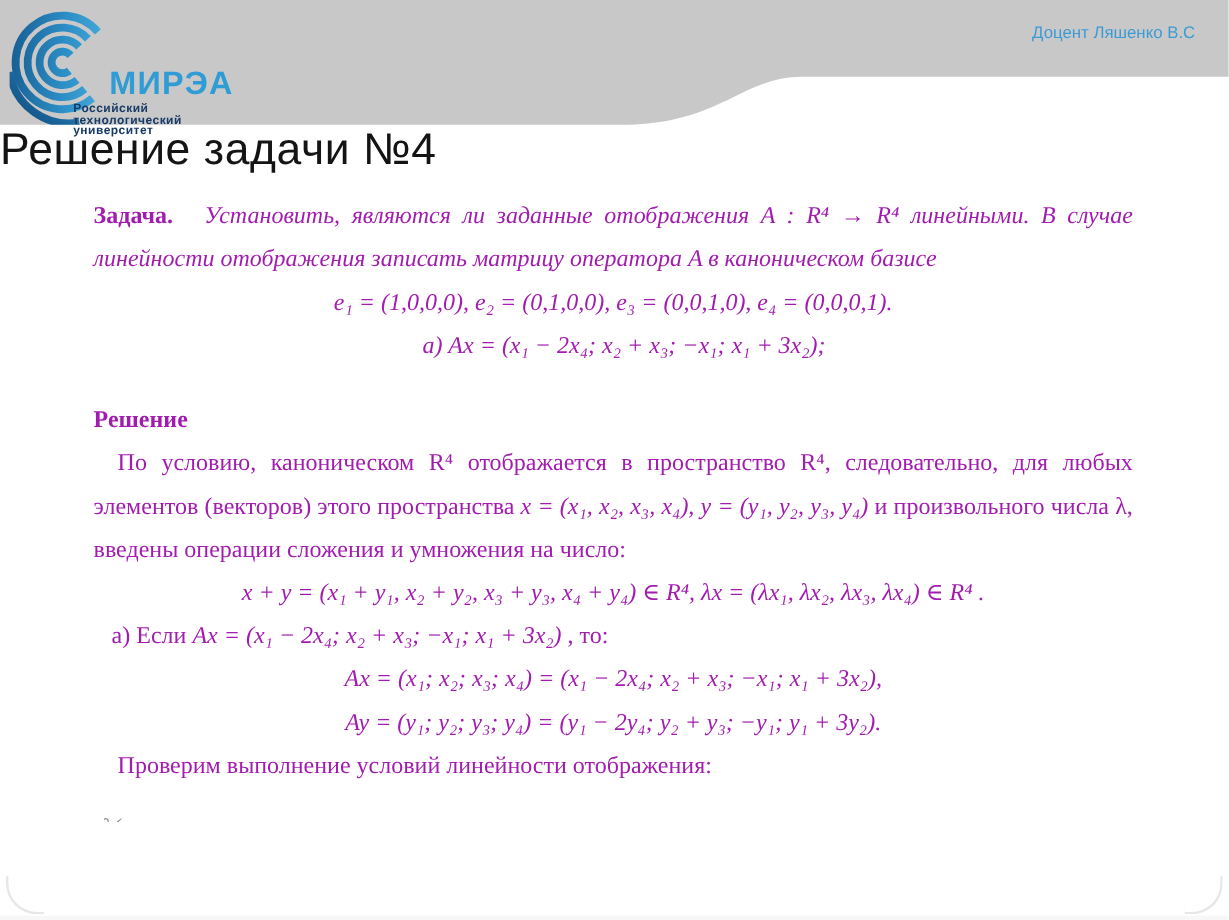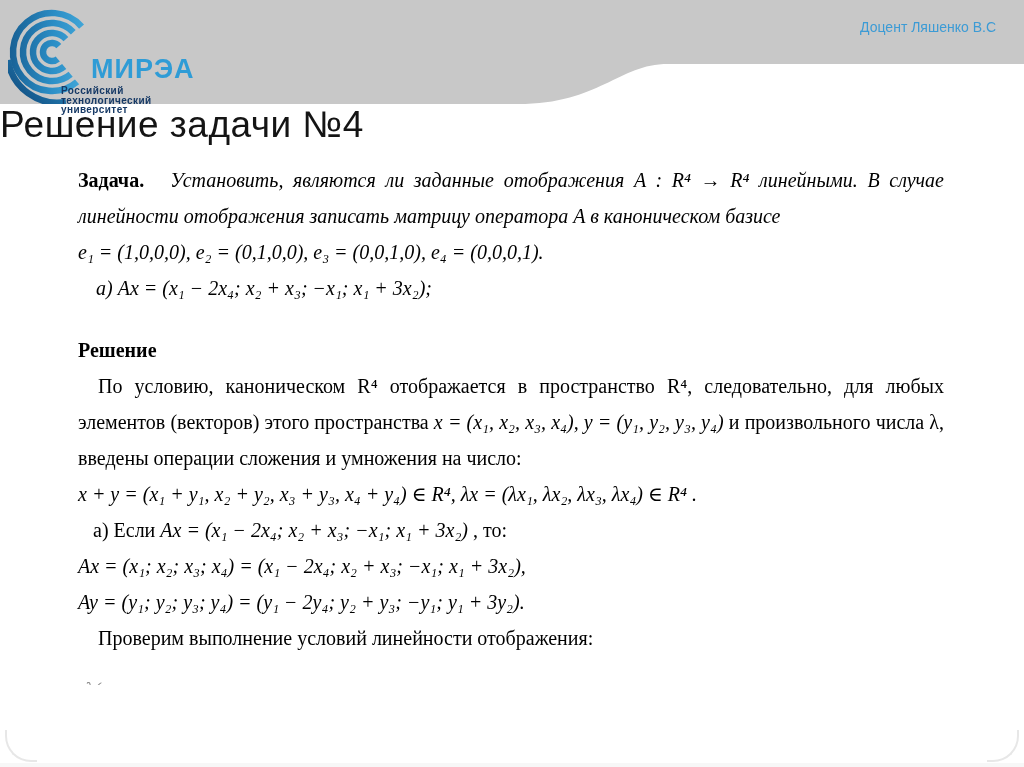--- a/index.html
+++ b/index.html
@@ -17,26 +17,26 @@
                 letter-spacing:1px;color:#2f9cd6;font-family:"Liberation Sans",sans-serif;margin-left:31px;}
   .logo-subtitle{position:absolute;left:53px;top:84px;font-size:10px;line-height:9.5px;
                  color:#173a66;font-weight:bold;letter-spacing:0.4px;}
 
   .author{position:absolute;top:19px;right:28px;font-size:14px;color:#3c9bd5;}
 
   .slide-title{position:absolute;left:0;top:104px;width:100%;text-align:left;
                font-size:37px;letter-spacing:0.5px;color:#141414;}
 
   
-  .content{position:absolute;left:78px;top:162px;width:866px;color:#000000;
+  .content{position:absolute;left:78px;top:162px;width:866px;color:#a21caf;
            font-family:"Liberation Serif","DejaVu Serif",serif;font-size:20px;}
   .content p{margin:0;line-height:36px;}
   .jp{text-align:justify;text-align-last:left;}
   .problem-label{font-weight:bold;font-style:normal;padding-right:26px;}
-  .math{font-style:italic;}
+  .math{font-style:italic;text-align:center;}
   .case{padding-left:18px;}
   .sol-label{font-weight:bold;margin-top:26px !important;}
   .indent1{text-indent:20px;}
   .if-indent{padding-left:15px;}
 
   
   .clipped{position:absolute;left:85px;top:679px;height:6px;width:60px;overflow:hidden;
            color:#8a8a8a;font:italic 20px "Liberation Serif","DejaVu Serif",serif;}
 
   

